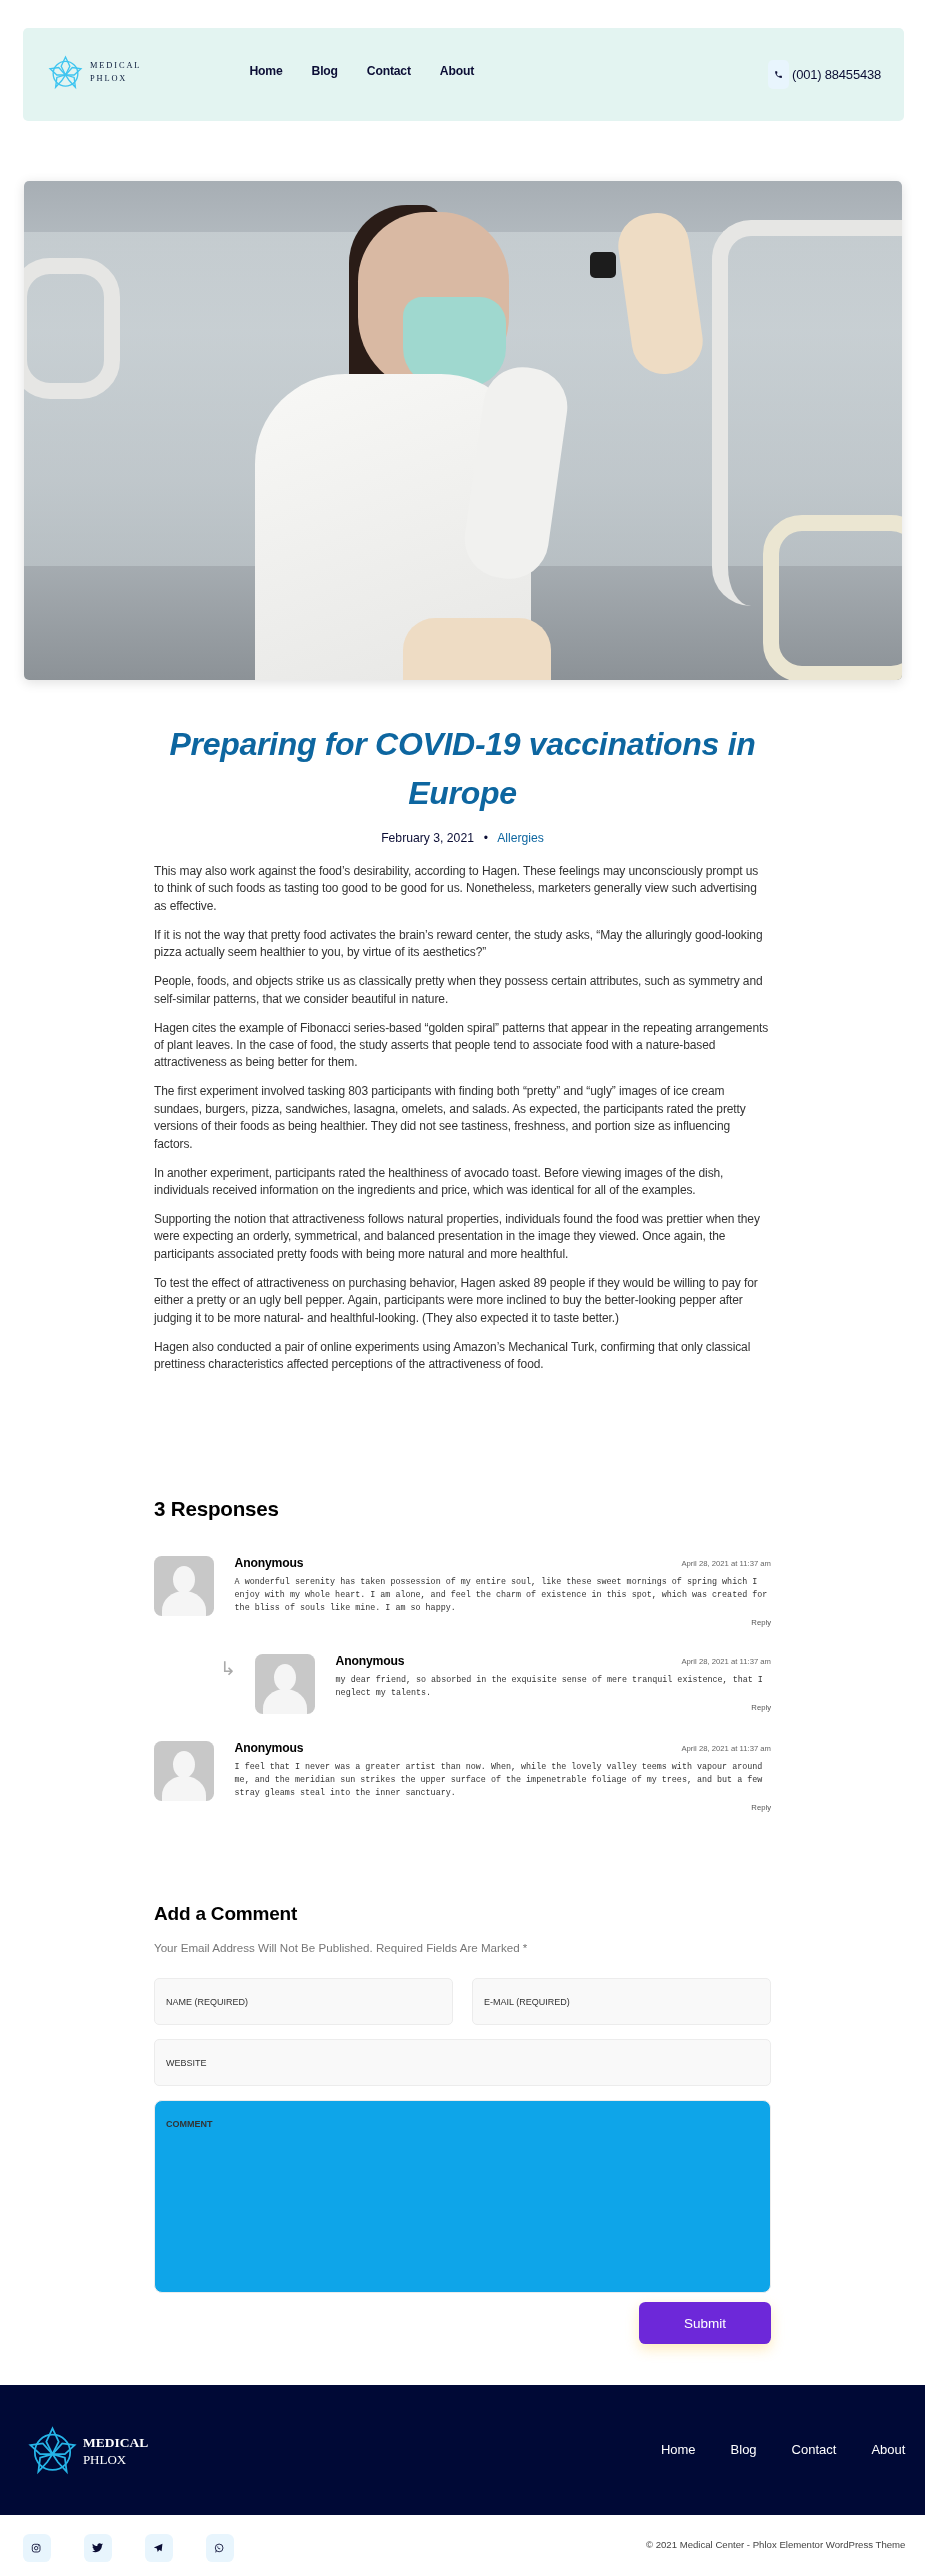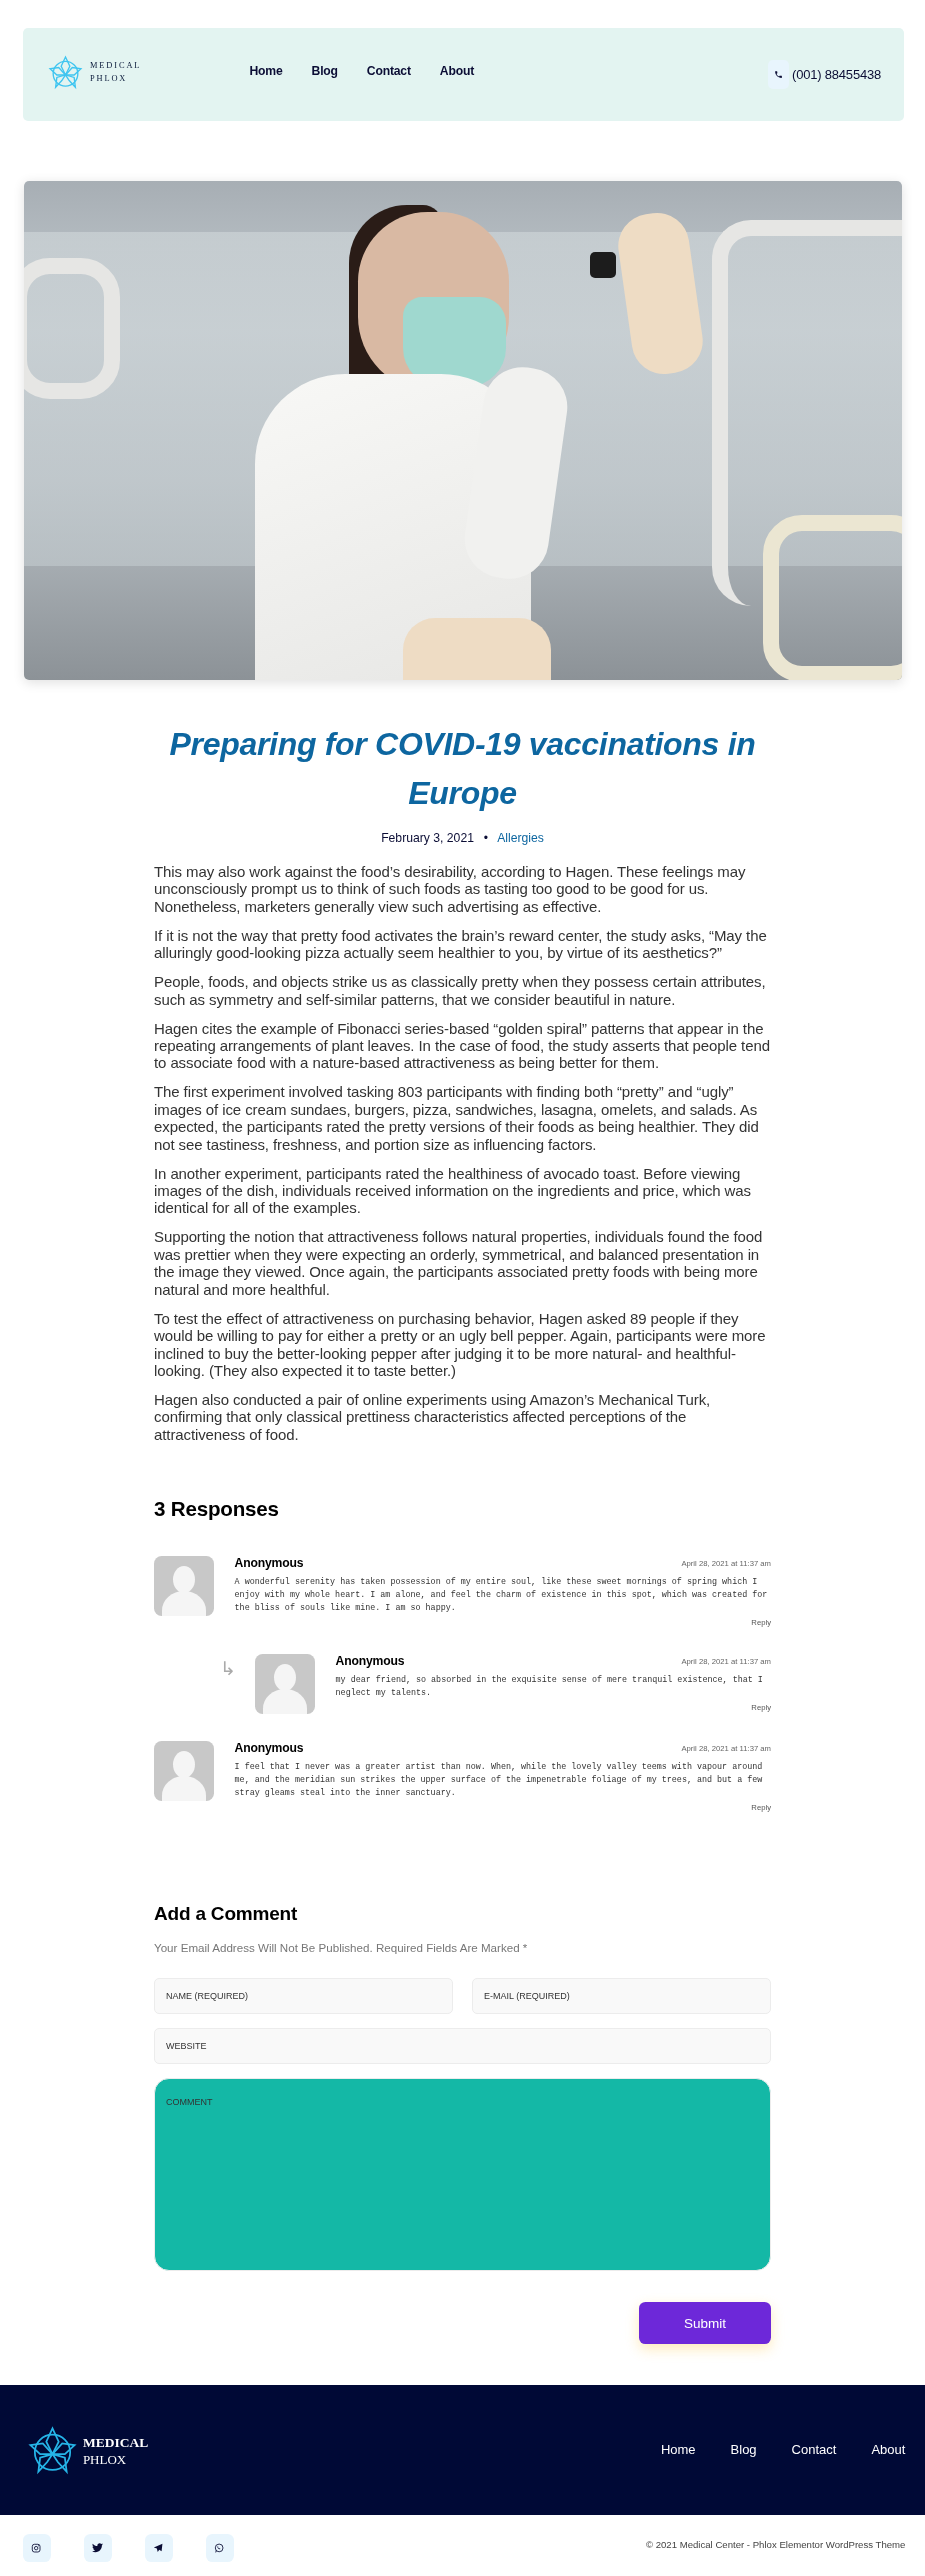--- a/index.html
+++ b/index.html
@@ -25,42 +25,42 @@
     .hero .glove { position:absolute; left:601px; top:32px; width:71px; height:161px; background:#eedcc4; border-radius: 32px; transform: rotate(-8deg); }
     .hero .vial { position:absolute; left:566px; top:71px; width:26px; height:26px; background:#1c1c1c; border-radius:5.1px; }
     .hero .glove2 { position:absolute; left:379px; top:437px; width:148px; height:62px; background:#eedcc4; border-radius: 32px 32px 0 0; }
 
     .article { position: absolute; left: 154px; top: 720px; width: 617px; }
     .title { text-align: center; font-size: 32px; line-height: 49px; font-weight: 700; color: #0d66a0; letter-spacing: -0.3px; font-style: italic; }
     .meta { text-align: center; margin-top: 13px; font-size: 12.2px; color: #0b0d35; }
     .meta .dot { margin: 0 6.4px; }
     .meta .cat { color: #0d66a0; }
     .body { margin-top: 18px; }
-    .body p { font-size: 15px; line-height: 17.4px; color: #333; margin-bottom: 11.6px; letter-spacing: -0.1px; }
+    .body p { font-size: 12px; line-height: 17.4px; color: #333; margin-bottom: 11.6px; letter-spacing: -0.1px; }
 
     .responses { position: absolute; left: 154px; top: 1497px; width: 617px; }
     .responses h2 { font-size: 20.6px; color: #000; font-weight: 700; letter-spacing: -0.2px; }
     .comment { position: relative; display: flex; justify-content: flex-end; }
     .avatar { width: 60px; height: 60px; background: #c8c8c8; border-radius: 7.7px; position: relative; overflow: hidden; flex-shrink: 0; }
     .avatar .h { position:absolute; left:19px; top:10.3px; width:22px; height:27px; background:#f5f5f5; border-radius:50%; }
     .avatar .b { position:absolute; left:8.4px; top:35px; width:44px; height:39px; background:#f5f5f5; border-radius:50% 50% 0 0; }
     .c-body { margin-left: 20.6px; flex: 1; position: relative; }
     .c-name { font-size: 12.2px; font-weight: 700; color: #000; letter-spacing: -0.2px; }
     .c-date { position: absolute; right: 0; top: 2.6px; font-size: 7.7px; color: #666; }
     .c-text { font-size: 8.4px; line-height: 13px; color: #333; margin-top: 6.4px; font-family: Liberation Mono, monospace; }
     .c-reply { text-align: right; font-size: 7.7px; color: #555; margin-top: 2.6px; }
     .reply-arrow { position: absolute; left: -35px; top: 2.6px; font-size: 19px; color: #aaa; }
 
     .form { position: absolute; left: 154px; top: 1903px; width: 617px; }
     .form h2 { font-size: 19px; font-weight: 700; color: #000; letter-spacing: -0.2px; }
     .form .note { font-size: 11.6px; color: #777; margin-top: 16px; }
     .row { display: flex; gap: 19px; margin-top: 24.4px; }
-    .field { height: 36px; background: #f9f9f9; border: 0.6px solid #ececec; border-radius: 5.1px; font-size: 9px; color: #333; padding: 0 11px; display: flex; align-items: center; flex: 1; font-family: "Liberation Sans", sans-serif; }
+    .field { height: 47px; background: #f9f9f9; border: 0.6px solid #ececec; border-radius: 5.1px; font-size: 9px; color: #333; padding: 0 11px; display: flex; align-items: center; flex: 1; font-family: "Liberation Sans", sans-serif; }
     .field-full { margin-top: 14px; }
-    .textarea { margin-top: 14px; height: 193px; background: #14b8a6; border: 0.6px solid #ececec; border-radius: 15px; padding: 18px 11px; font-size: 9px; color: #333; }
+    .textarea { margin-top: 14px; height: 193px; background: #0ea5e9; border: 0.6px solid #ececec; border-radius: 8px; padding: 18px 11px; font-size: 9px; color: #333; font-weight: bold; }
     .submit { position: absolute; right: 0; top: 399px; width: 132px; height: 42px; background: #6d28d9; color: #fff; font-size: 13.5px; border-radius: 6.4px; border: none; box-shadow: 0 5.1px 13px rgba(253,190,33,0.3); font-family: "Liberation Sans", sans-serif; }
 
     .footer { position: absolute; left: 0; top: 2385px; width: 926px; height: 130px; background: #000936; }
     .f-logo { position: absolute; left: 26px; top: 39px; display: flex; align-items: center; }
     .f-logo svg { width: 53px; height: 53px; }
     .f-logo-text { font-family: "Liberation Serif", serif; color: #fff; margin-left: 3.9px; }
     .f-logo-text .l1 { font-size: 13.5px; font-weight: 700; line-height: 18px; }
     .f-logo-text .l2 { font-size: 13px; line-height: 15.4px; }
     .f-nav { position: absolute; right: 20.6px; top: 57px; display: flex; }
     .f-nav a { color: #fff; font-size: 13px; text-decoration: none; margin-left: 35px; }

